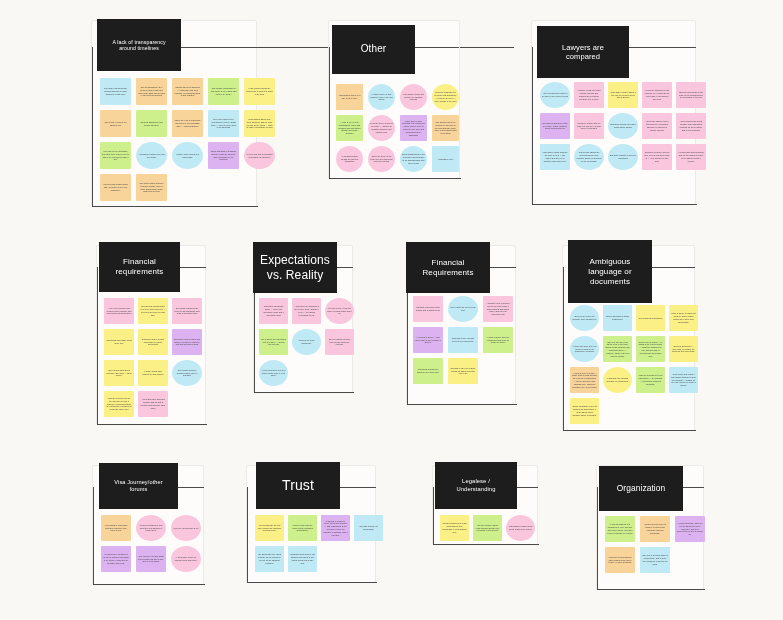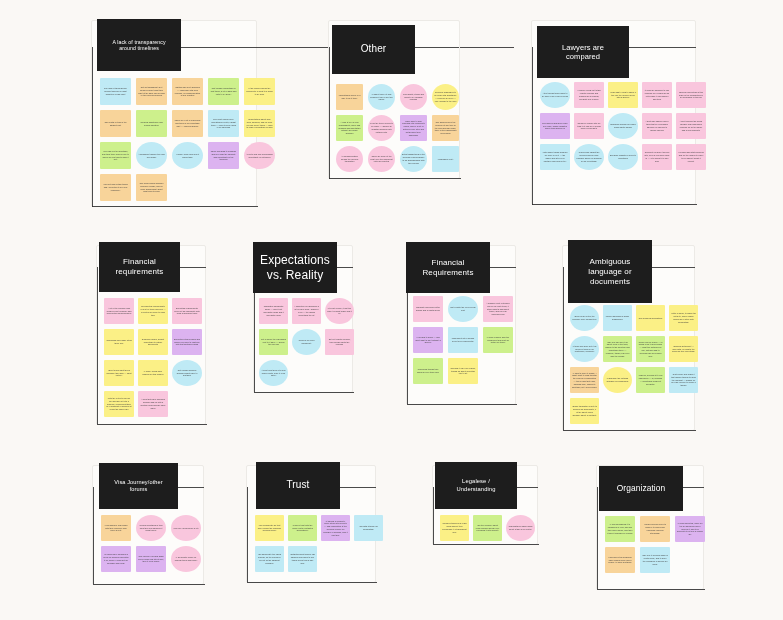--- a/index.html
+++ b/index.html
@@ -428,21 +428,21 @@
         <div class="note ci" style="width: 30px; height: 26px; background: rgb(249, 198, 221);">
           <span>"I am mostly useful for general them and really"</span>
         </div>
       </div>
     </div>
     <div class="cluster" style="left: 0px; top: 0px;">
       <div class="panel" style="left: 246px; top: 465px; width: 130px; height: 118px;"></div>
       <div class="hline" style="left: 340px; top: 487px; width: 36px; height: 1px;"></div>
       <div class="vline" style="left: 247px; top: 487px; width: 1px; height: 95px;"></div>
       <div class="bline" style="left: 247px; top: 582px; width: 130px; height: 1px;"></div>
-      <div class="header" style="left: 256px; top: 462px; width: 84px; height: 47px; font-size: 10px;">Trust</div>
+      <div class="header" style="left: 256px; top: 462px; width: 84px; height: 47px; font-size: 14px;">Trust</div>
       <div class="notes" style="left: 255px; top: 515px; width: 128px; gap: 5px 4px;">
         <div class="note sq" style="width: 29px; height: 26px; background: rgb(251, 240, 134);">
           <span>"So considerate be that also I would the compose process some"</span>
         </div>
         <div class="note sq" style="width: 29px; height: 26px; background: rgb(205, 240, 140);">
           <span>"Lack of trust with the online portal (outdated information)"</span>
         </div>
         <div class="note sq" style="width: 29px; height: 26px; background: rgb(220, 179, 240);">
           <span>"It should a complete, some steps into process — and information at the process a some for consider in process, how it can this"</span>
         </div>

